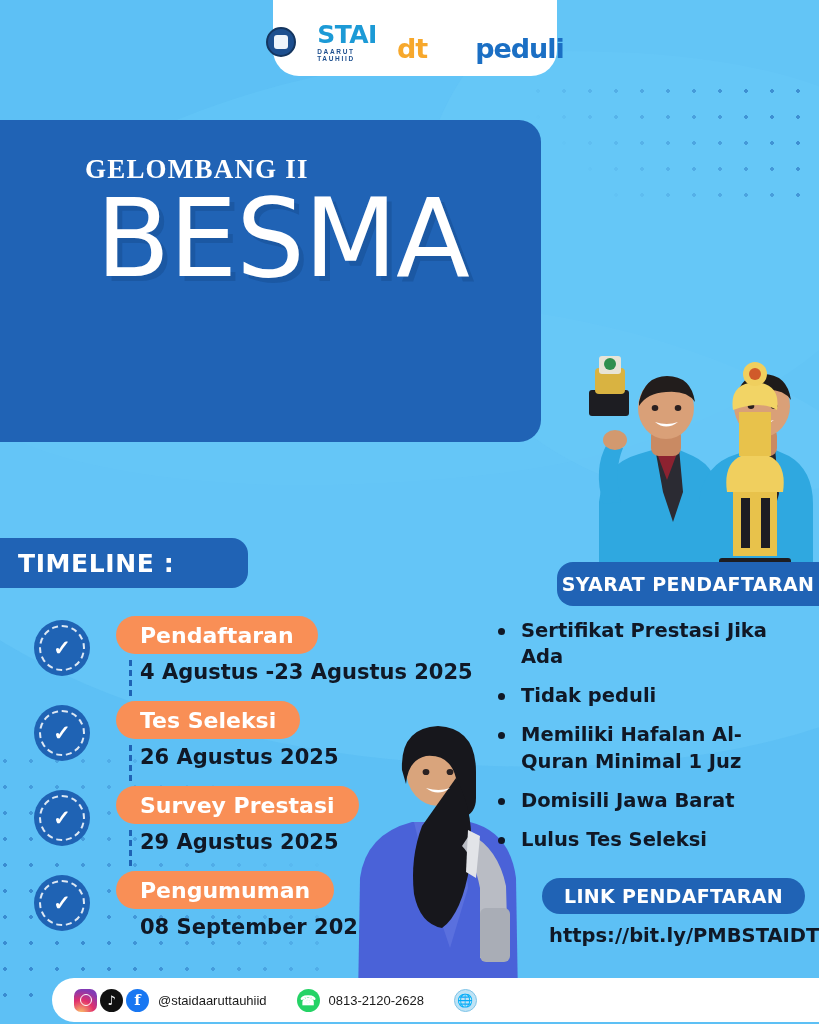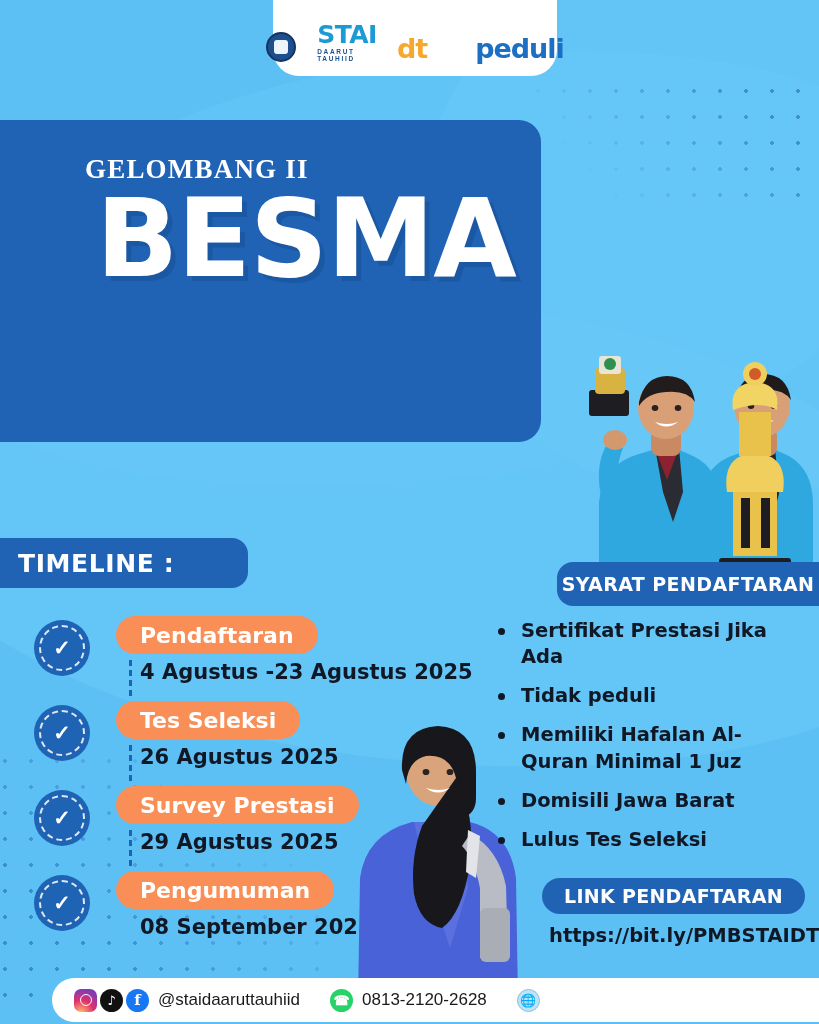--- a/index.html
+++ b/index.html
@@ -40,21 +40,21 @@
     -webkit-mask-image:linear-gradient(45deg, #000 28%, rgba(0,0,0,0) 82%);
     mask-image:linear-gradient(45deg, #000 28%, rgba(0,0,0,0) 82%);}
 
   
   .logo-card{
     position:absolute;left:273px;top:-34px;width:284px;height:110px;
     background:#ffffff;border-radius:26px;
     display:flex;align-items:flex-end;justify-content:center;gap:20px;
     padding-bottom:14px;box-sizing:border-box;
   }
-  .stai-logo{display:flex;align-items:flex-end;gap:21px;}
+  .stai-logo{display:flex;align-items:center;gap:21px;}
   .stai-seal{
     width:30px;height:30px;border-radius:50%;
     background:#1d4f8f;border:2px solid #14355f;box-sizing:border-box;
     position:relative;flex:none;
   }
   .stai-seal::after{
     content:"";position:absolute;left:50%;top:50%;
     transform:translate(-50%,-50%);
     width:14px;height:14px;border-radius:3px;background:#eef4fb;
   }
@@ -76,21 +76,21 @@
   .hero{
     position:absolute;left:-12px;top:120px;width:553px;height:322px;
     background:#2063b5;border-radius:0 22px 22px 0;
     padding:26px 0 0 0;box-sizing:border-box;
   }
   .hero-kicker{
     color:#ffffff;font-size:27px;font-weight:800;letter-spacing:1.2px;
     margin:8px 0 0 97px;font-family:Liberation Serif, serif;
   }
   .hero-title{
-    color:#ffffff;font-size:108px;font-weight:700;line-height:.92;
+    color:#ffffff;font-size:108px;font-weight:400;line-height:.92;
     letter-spacing:-1px;margin:4px 0 0 108px;
     font-family:"DejaVu Sans", sans-serif;
     text-shadow:5px 5px 0 rgba(10,50,100,.22);
   }
   .hero-sub{
     color:#ffffff;font-size:30px;font-weight:400;line-height:1.18;
     margin:12px 0 0 97px;letter-spacing:.2px;
   }
 
   
@@ -193,21 +193,21 @@
     display:flex;align-items:center;justify-content:center;
     color:#ffffff;font-size:13px;font-weight:700;}
   .ig{background:radial-gradient(circle at 30% 105%, #fdc468 0%, #e1306c 45%, #833ab4 80%);
      border-radius:7px;}
   .ig i{display:block;width:10px;height:10px;border:1.7px solid #fff;border-radius:50%;}
   .tt{background:#111111;font-size:13px;font-family:"DejaVu Sans",sans-serif;}
   .fb{background:#1877f2;font-family:"DejaVu Serif",serif;font-size:15px;}
   .wa{background:#25d366;font-size:13px;}
   .web{background:#bfe3f5;border:1.6px solid #7fc4e8;box-sizing:border-box;
     color:#2c7fb8;font-size:13px;}
-  .ftext{color:#1a1a1a;font-size:17px;font-weight:400;white-space:nowrap;}
+  .ftext{color:#1a1a1a;font-size:13px;font-weight:400;white-space:nowrap;}
 </style>
 </head>
 <body>
 
 <div class="poster">
 
   <div class="bg-wave-a"></div>
   <div class="bg-wave-b"></div>
   <div class="bg-wave-c"></div>
   <div class="dots dots-tr"></div>

